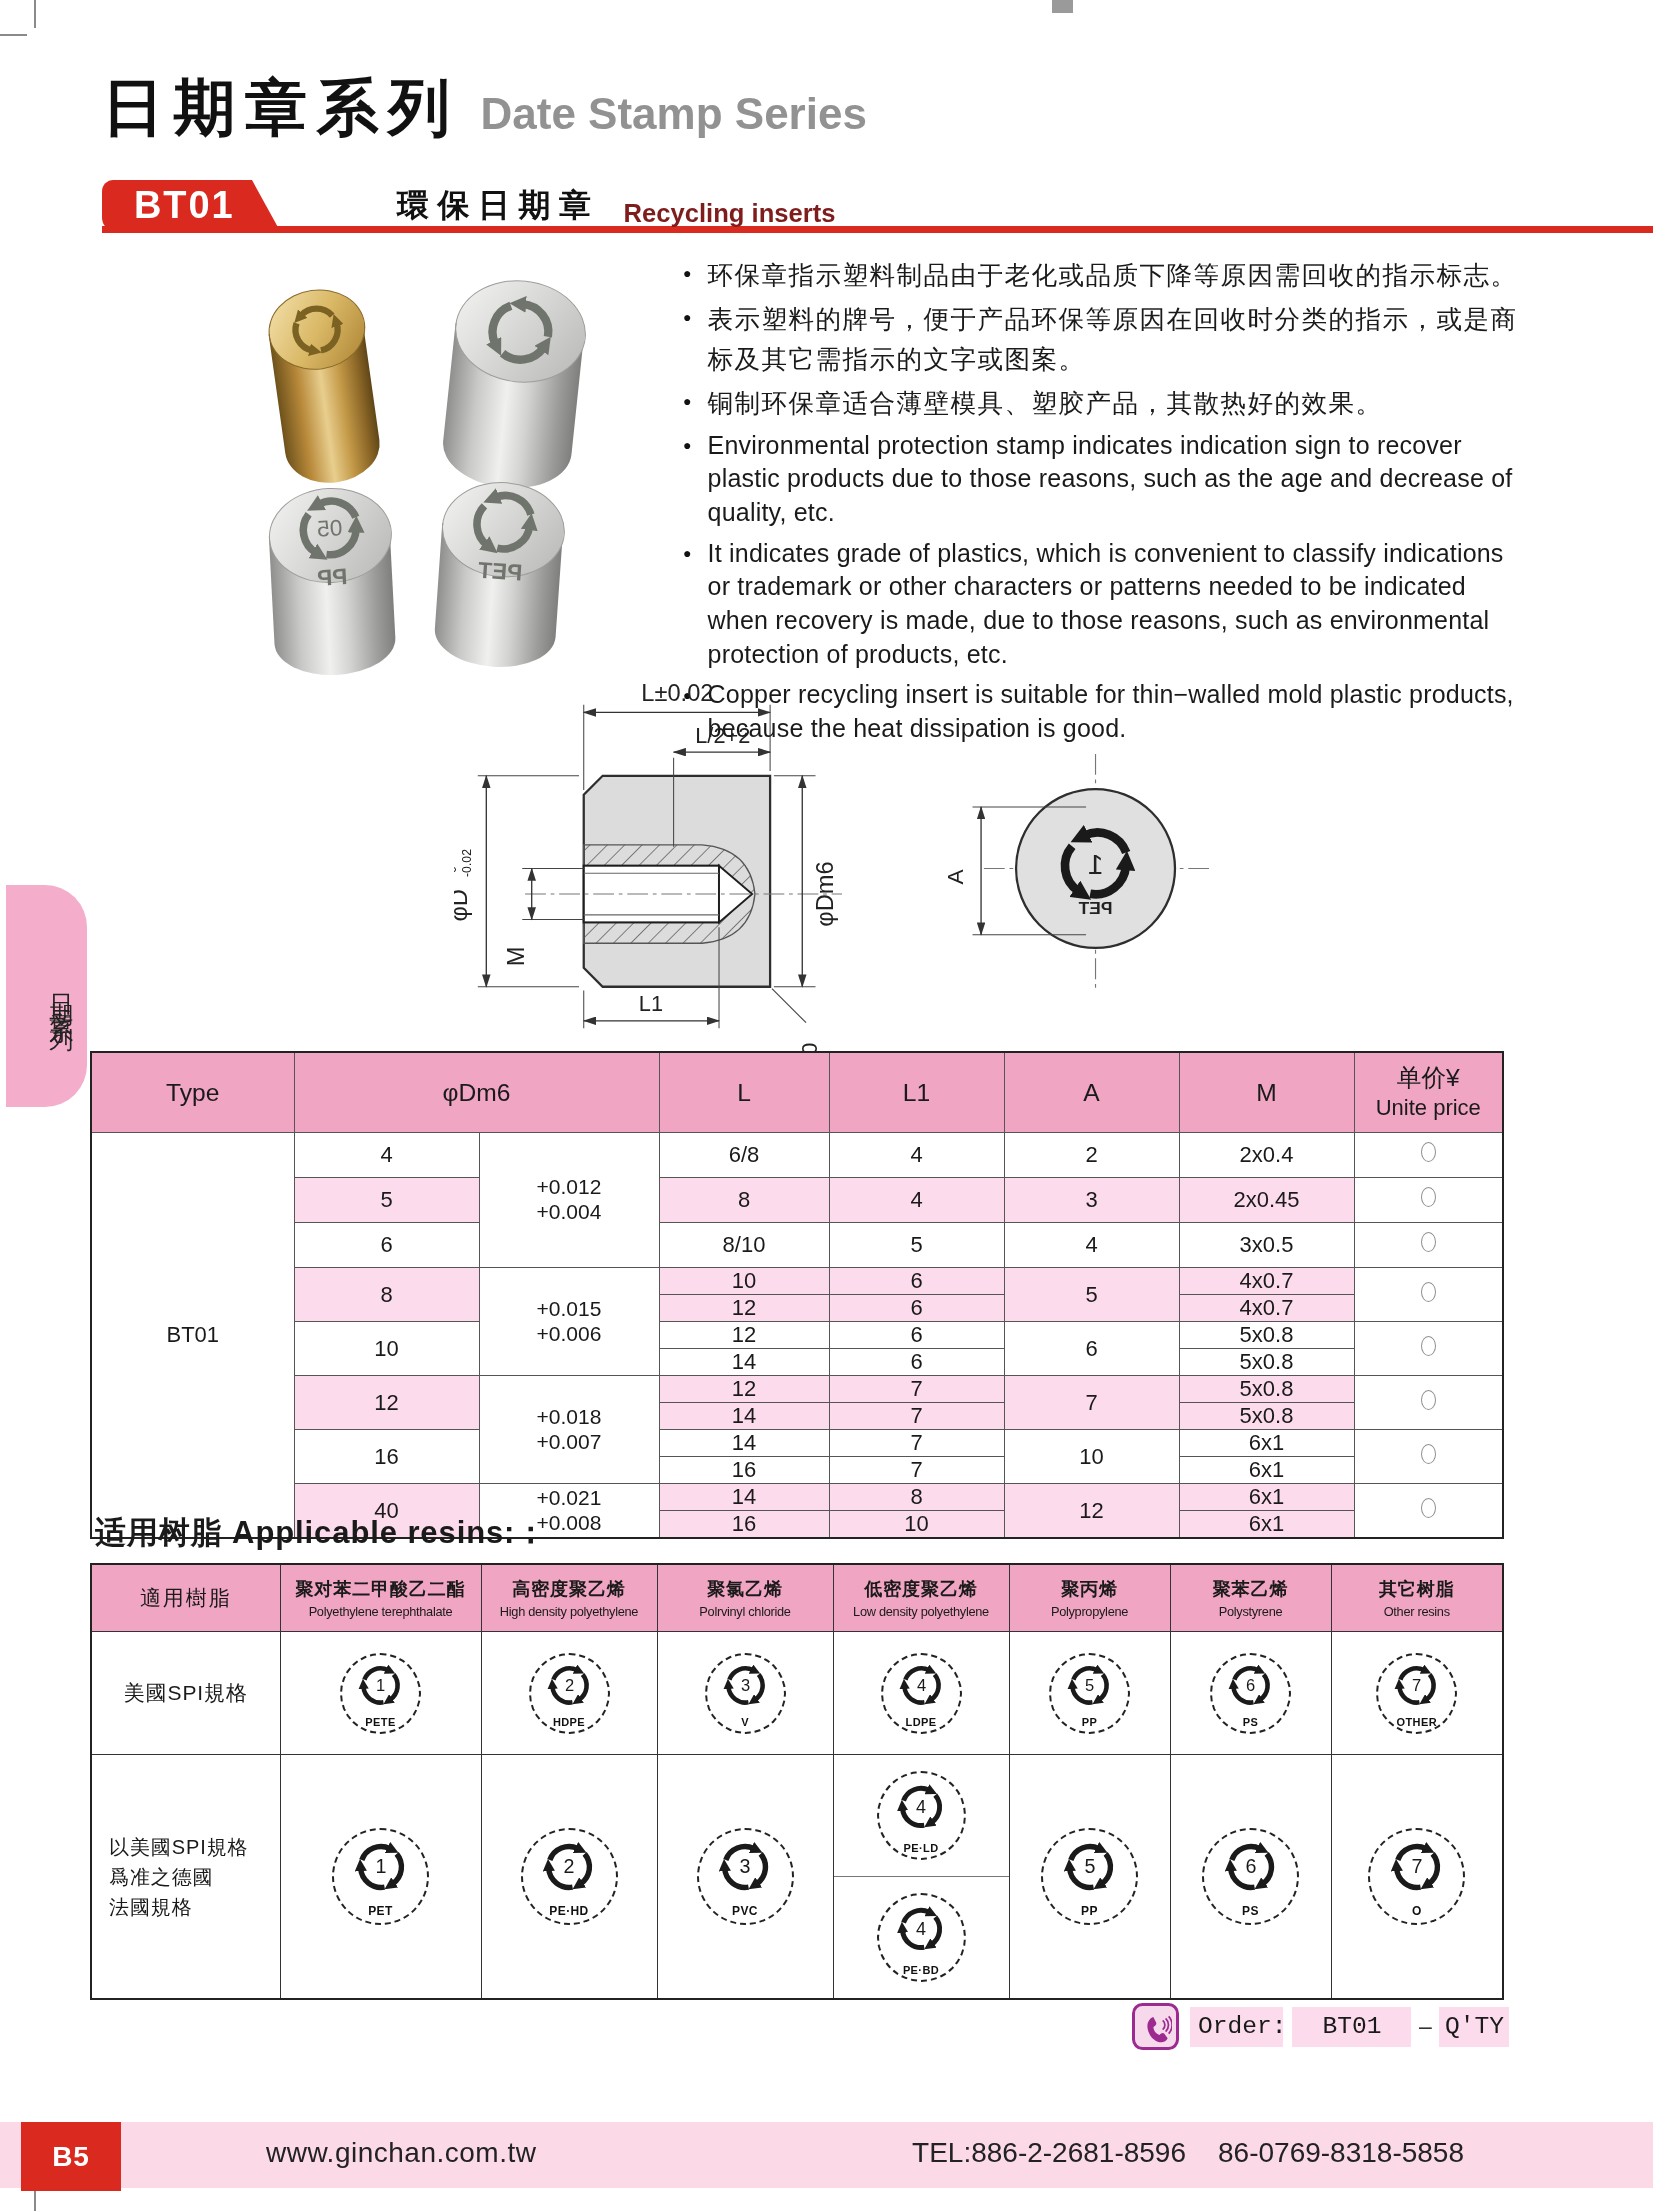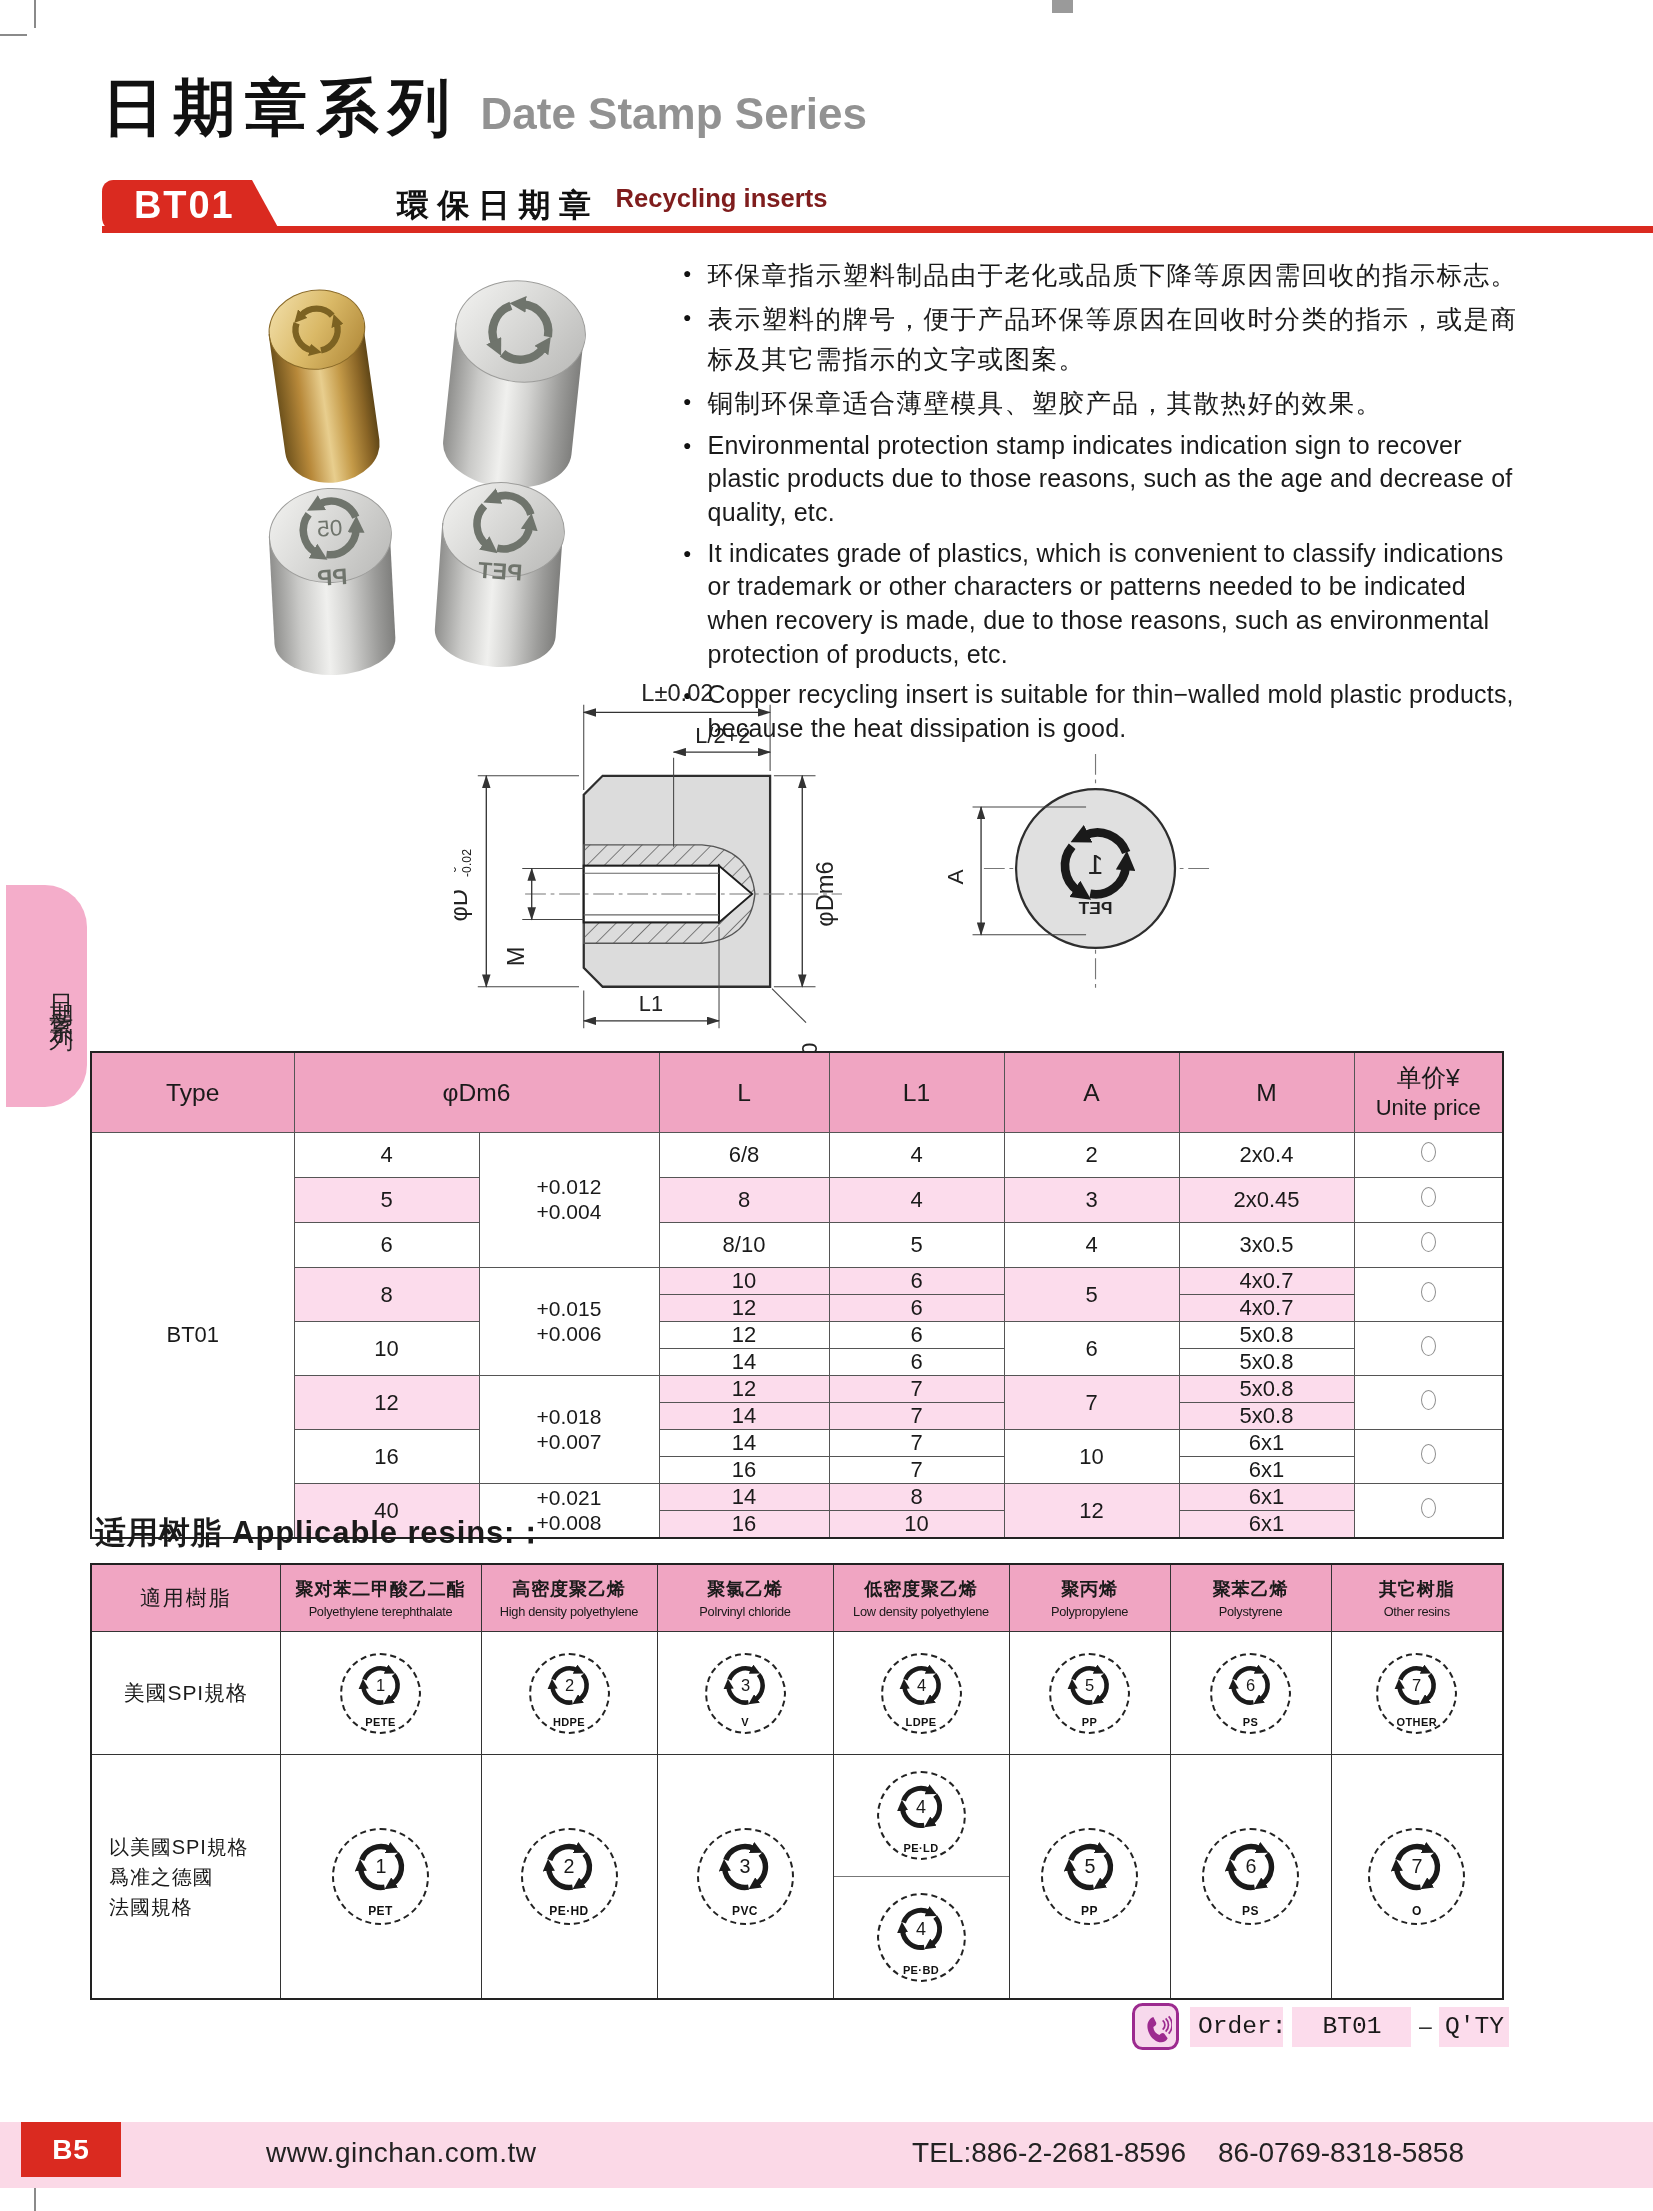--- a/index.html
+++ b/index.html
@@ -8,21 +8,21 @@
   
   .crop{position:absolute;background:#8a8a8a;}
   
   .hdr{position:absolute;left:102px;top:66px;display:flex;align-items:baseline;gap:21px;}
   .hdr .zh{font-size:62px;font-weight:bold;letter-spacing:9.5px;color:#111;}
   .hdr .en{font-size:44px;font-weight:bold;color:#929292;letter-spacing:0px;}
   .badge-row{position:absolute;left:102px;top:180px;height:51px;display:flex;align-items:center;z-index:2;}
   .badge{background:#da2a20;color:#fff;font-size:38px;font-weight:bold;height:51px;line-height:51px;
          padding:0 17px 0 32px;border-radius:11.4px 0 0 13.2px;letter-spacing:1.9px;}
   .badge-slant{width:0;height:0;border-bottom:51px solid #da2a20;border-right:28px solid transparent;}
-  .subt{position:absolute;left:397px;top:184px;display:flex;align-items:flex-start;gap:16px;z-index:2;}
+  .subt{position:absolute;left:397px;top:184px;display:flex;align-items:flex-end;gap:24px;z-index:2;}
   .subt .zh{font-size:32px;font-weight:bold;letter-spacing:8.5px;color:#111;}
   .subt .en{font-size:25.6px;font-weight:bold;color:#7f1d1d;}
   .redrule{position:absolute;left:102px;top:226px;width:1551px;height:6.6px;background:#da2a20;z-index:1;}
   
   .photo{position:absolute;left:175px;top:244px;width:516px;height:426px;}
   .cyl{position:absolute;}
   .cyl-face{position:absolute;left:0;top:0;width:100%;border-radius:50%;
             display:flex;align-items:center;justify-content:center;border:0.9px solid #9d9d9b;}
   .cyl-body{position:absolute;left:0;width:100%;}
   .steel-face{background:linear-gradient(125deg,#efefed 8%,#d9d9d7 45%,#bcbcba 92%);}
@@ -92,21 +92,21 @@
   .order{position:absolute;top:1999px;left:1132px;height:55px;display:flex;align-items:center;z-index:3;}
   .phonebox{width:47px;height:47px;border:3.3px solid #9c2a8f;border-radius:10.4px;background:#f7d9ec;
             display:flex;align-items:center;justify-content:center;box-sizing:border-box;}
   .obox{background:#fcdcec;height:40px;display:flex;align-items:center;justify-content:center;font-size:24.6px;font-family:Liberation Mono, monospace;}
   .o-label{width:85px;margin-left:11.4px;padding-left:7.6px;justify-content:flex-start;}
   .o-model{width:119px;margin-left:9.5px;}
   .o-sep{width:28px;text-align:center;font-size:23px;color:#333;}
   .o-qty{width:70px;}
   
   .fband{position:absolute;left:0;top:2122px;width:1653px;height:66px;background:#fbd9e7;}
-  .b5{position:absolute;left:21px;top:2122px;width:100px;height:55px;background:#da2a20;color:#fff;
+  .b5{position:absolute;left:21px;top:2122px;width:100px;height:69px;background:#da2a20;color:#fff;
       font-size:28px;font-weight:bold;display:flex;align-items:center;justify-content:center;letter-spacing:0.9px;}
   .fsite{position:absolute;left:266px;top:2137px;font-size:28px;color:#222;letter-spacing:0.5px;}
   .ftel{position:absolute;right:189px;top:2137px;font-size:28px;color:#222;display:flex;gap:32px;}
 </style>
 </head>
 <body>
 
 <div class="page">
 
   <svg width="0" height="0" style="position:absolute" aria-hidden="true">

